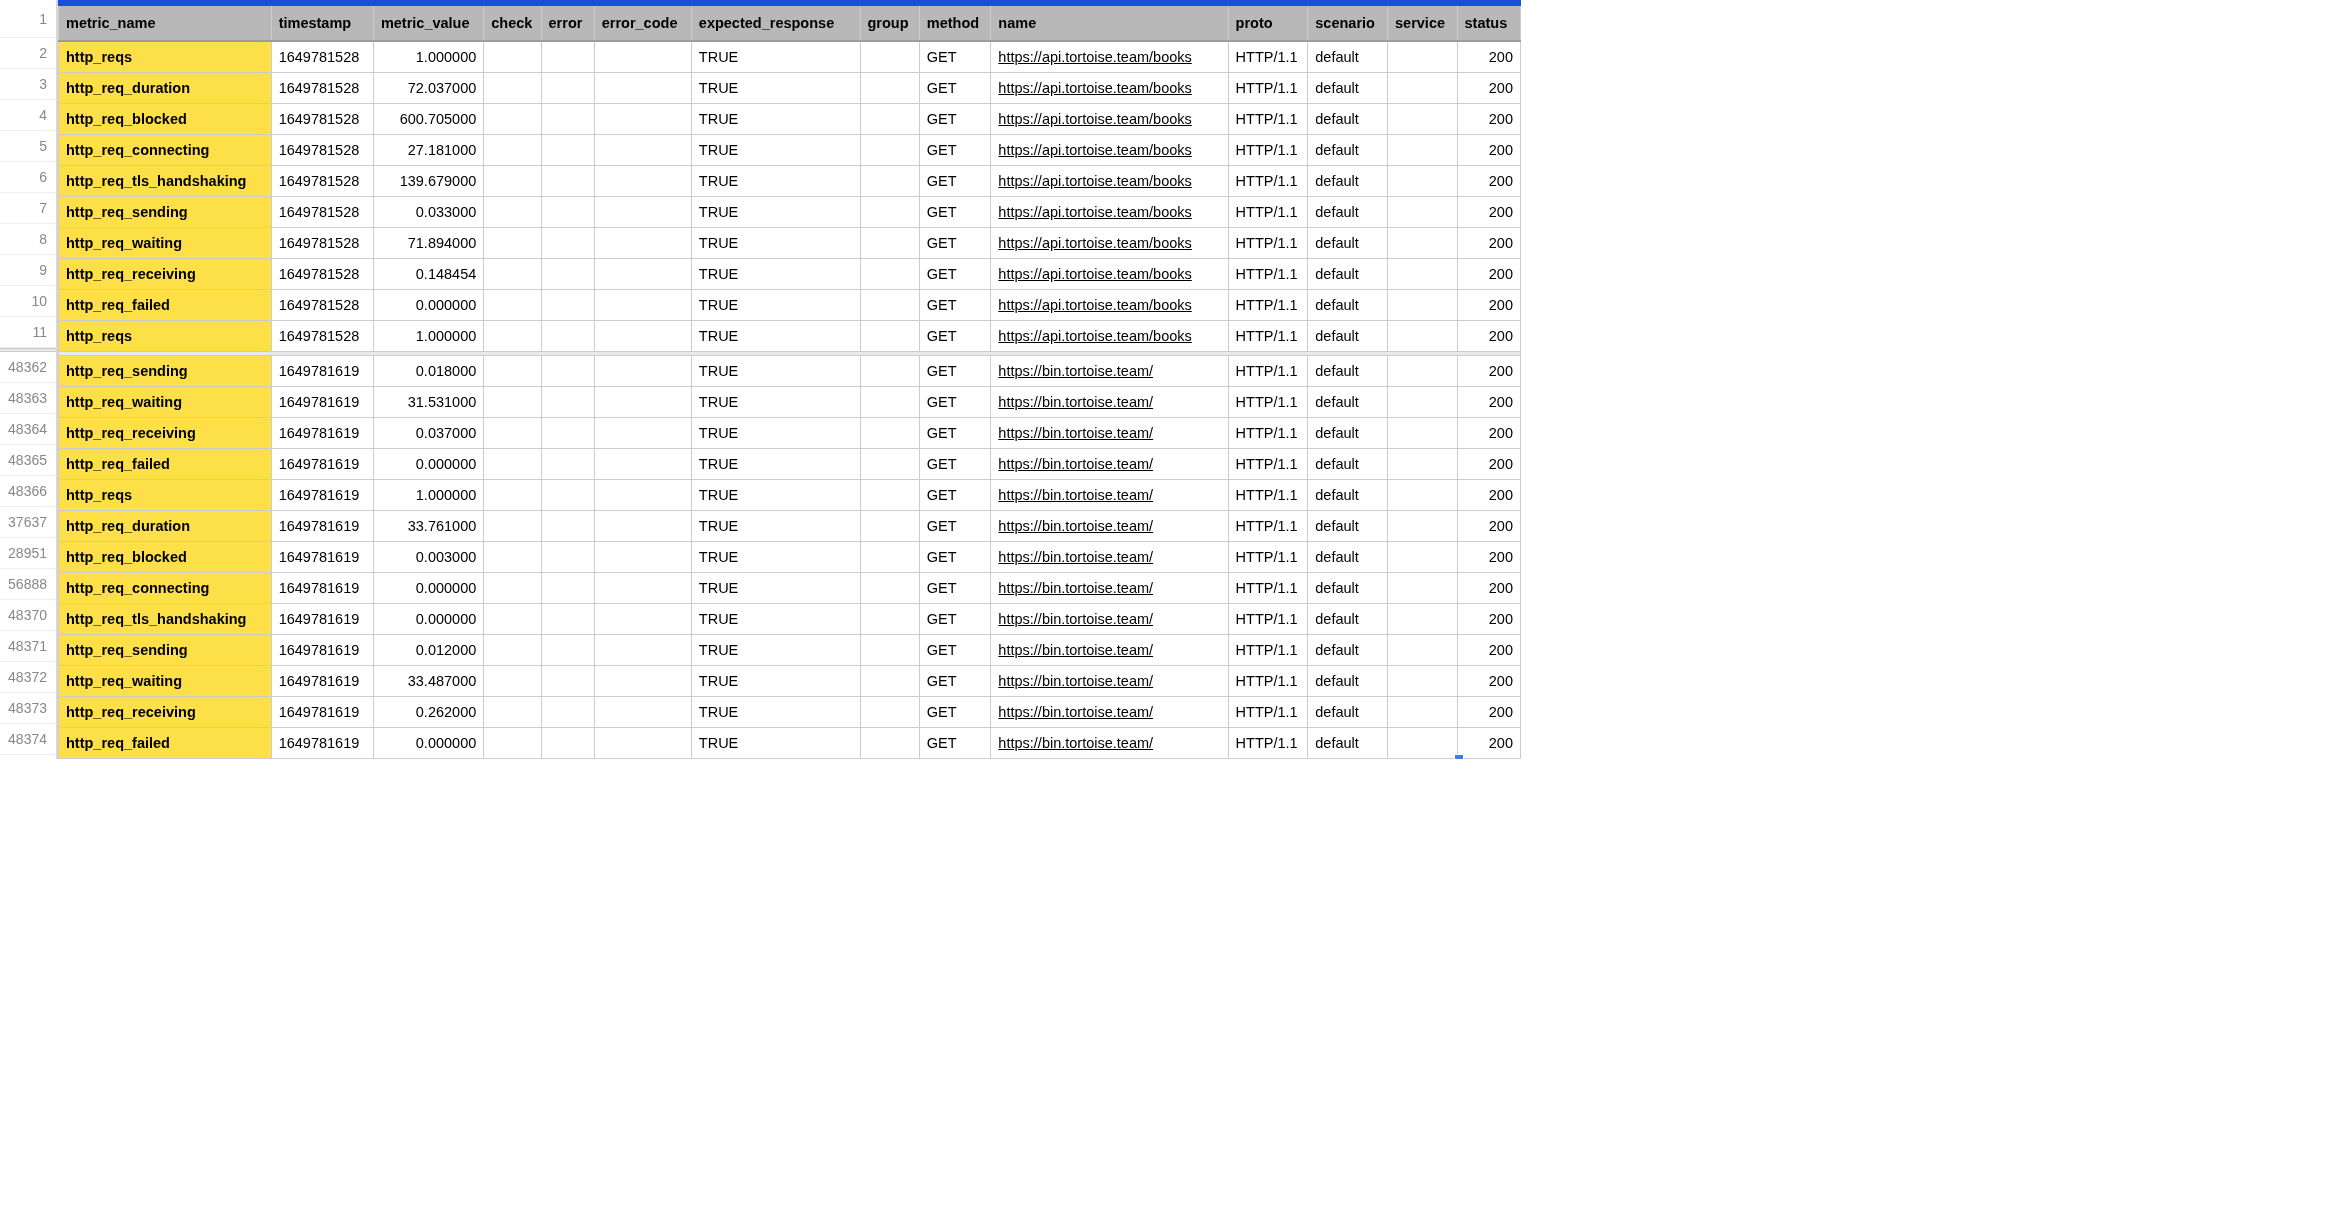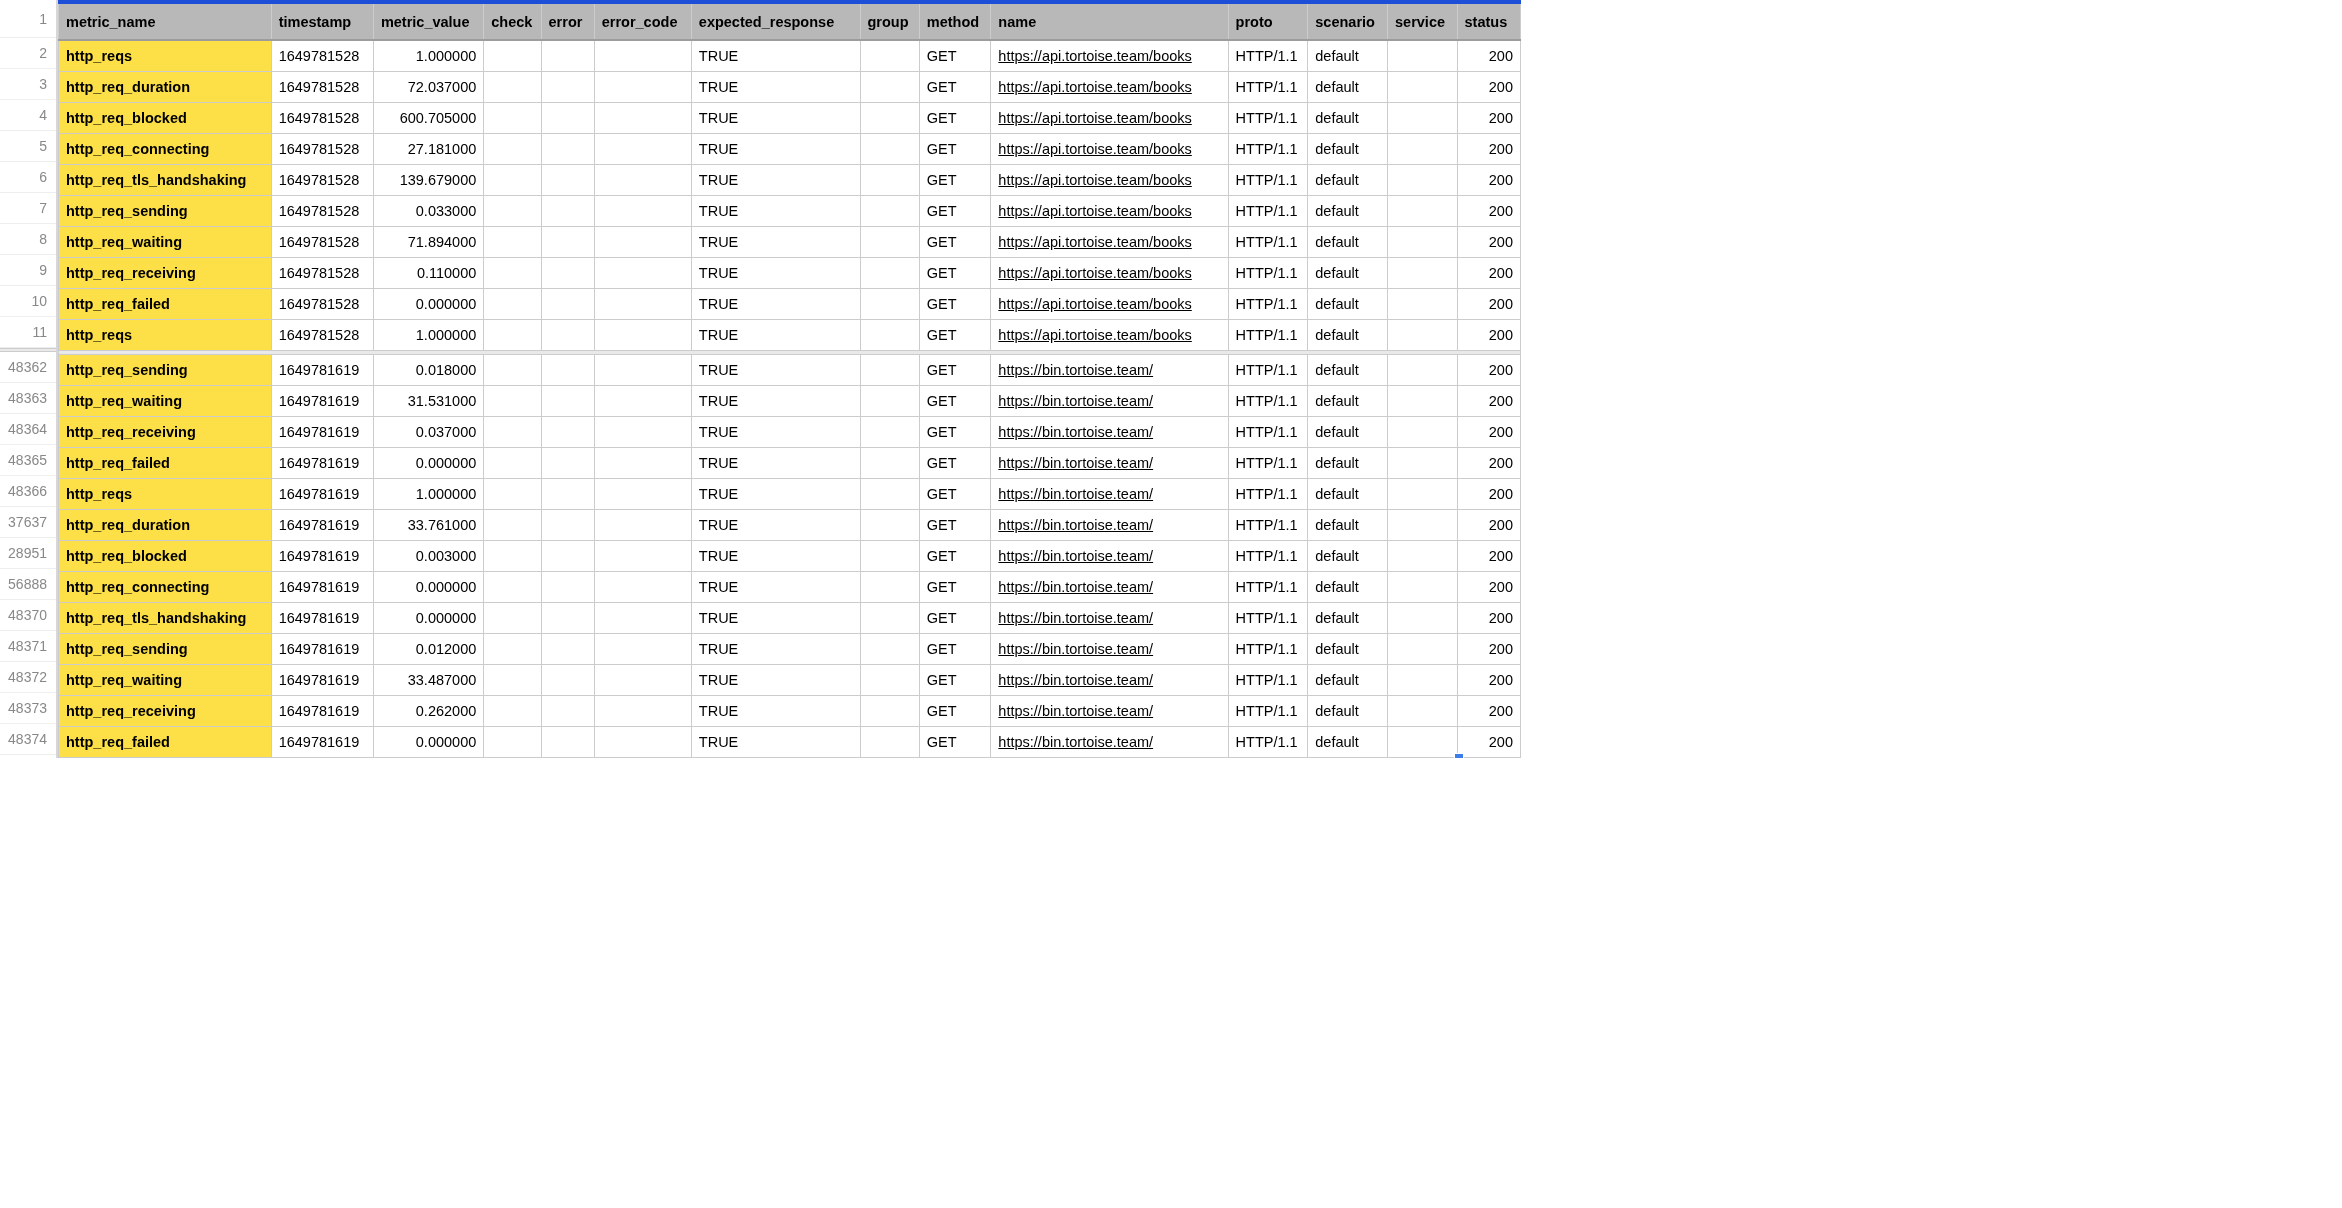--- a/index.html
+++ b/index.html
@@ -49,21 +49,21 @@
     padding: 0 7px;
     white-space: nowrap;
     overflow: hidden;
     text-overflow: ellipsis;
   }
   table.grid thead th {
     background: #b8b8b8;
     font-weight: 700;
     text-align: left;
     height: 38px;
-    border-top: 4px solid #1d4ed8;
+    border-top: 6px solid #1d4ed8;
     border-bottom: 2px solid #9c9c9c;
   }
   table.grid td.metric {
     background: #fde047;
     font-weight: 700;
   }
   table.grid td.num { text-align: right; }
   table.grid td.link { text-decoration: underline; cursor: pointer; }
   tr.gap td {
     height: 4px !important;
@@ -274,21 +274,21 @@
             <td>GET</td>
             <td class="link">https://api.tortoise.team/books</td>
             <td>HTTP/1.1</td>
             <td>default</td>
             <td></td>
             <td class="num">200</td>
           </tr>
           <tr>
             <td class="metric">http_req_receiving</td>
             <td class="">1649781528</td>
-            <td class="num">0.110000</td>
+            <td class="num">0.148454</td>
             <td></td>
             <td></td>
             <td></td>
             <td>TRUE</td>
             <td></td>
             <td>GET</td>
             <td class="link">https://api.tortoise.team/books</td>
             <td>HTTP/1.1</td>
             <td>default</td>
             <td></td>

